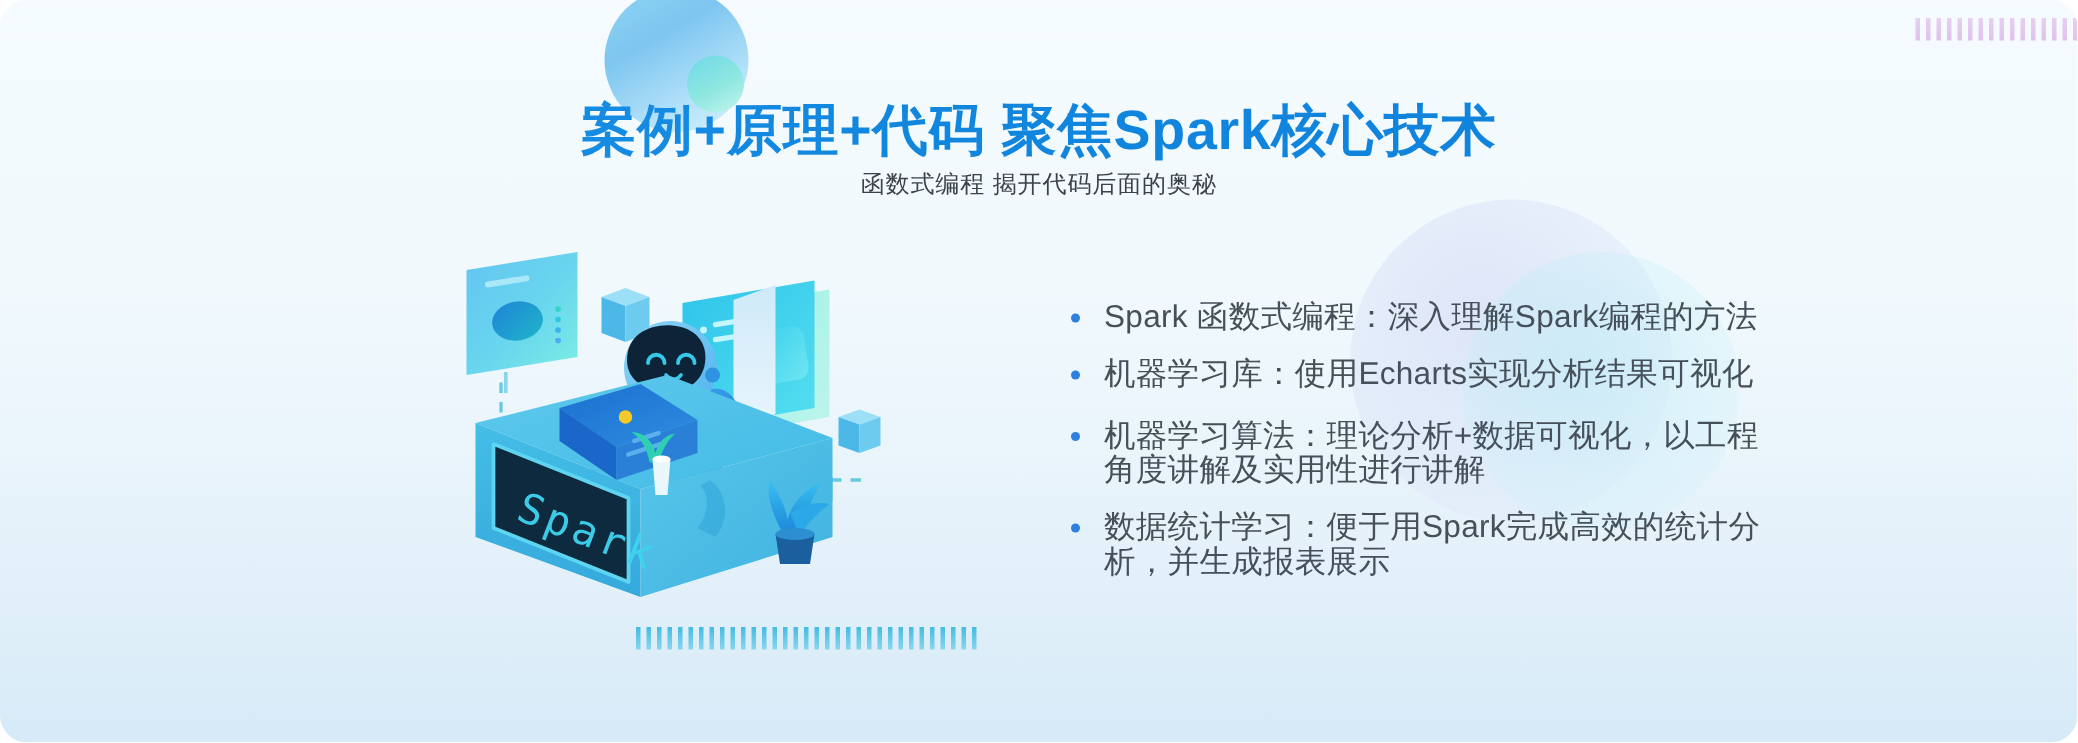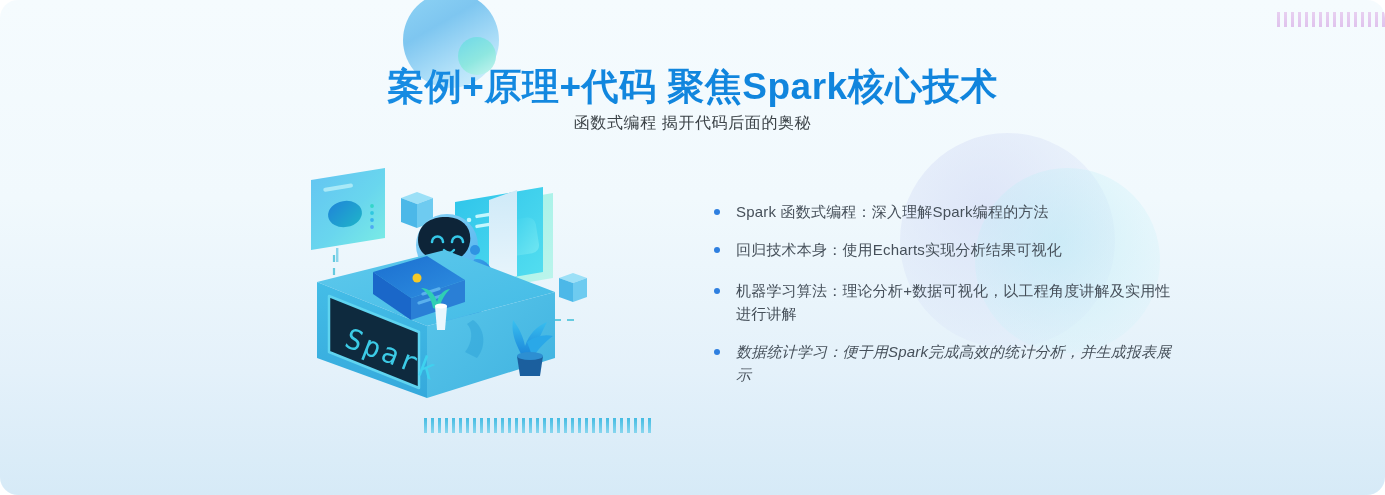--- a/index.html
+++ b/index.html
@@ -114,26 +114,26 @@
     top: 200px;
     width: 470px;
     margin: 0;
     padding: 0;
     list-style: none;
   }
   .feature-item {
     position: relative;
     padding-left: 22px;
     margin-bottom: 18px;
-    font-size: 15px;
+    font-size: 21px;
     line-height: 23px;
     color: #46505a;
     letter-spacing: .2px;
   }
-  .feature-item:last-child { margin-bottom: 0; font-style: italic; }
+  .feature-item:last-child { margin-bottom: 0; }
   .feature-item.two-line { margin-bottom: 15px; }
   .feature-dot {
     position: absolute;
     left: 0;
     top: 9px;
     width: 6px;
     height: 6px;
     border-radius: 50%;
     background: #2e7fe0;
   }
@@ -422,21 +422,21 @@
       <i></i>
     </div>
 
   <ul class="feature-list" id="feature-list">
       <li class="feature-item two-line">
         <span class="feature-dot"></span>
         <span class="feature-text">Spark 函数式编程：深入理解Spark编程的方法</span>
       </li>
       <li class="feature-item">
         <span class="feature-dot"></span>
-        <span class="feature-text">回归技术本身：使用Echarts实现分析结果可视化</span>
+        <span class="feature-text">机器学习库：使用Echarts实现分析结果可视化</span>
       </li>
       <li class="feature-item two-line">
         <span class="feature-dot"></span>
         <span class="feature-text">机器学习算法：理论分析+数据可视化，以工程角度讲解及实用性进行讲解</span>
       </li>
       <li class="feature-item two-line">
         <span class="feature-dot"></span>
         <span class="feature-text">数据统计学习：便于用Spark完成高效的统计分析，并生成报表展示</span>
       </li>
     </ul>

